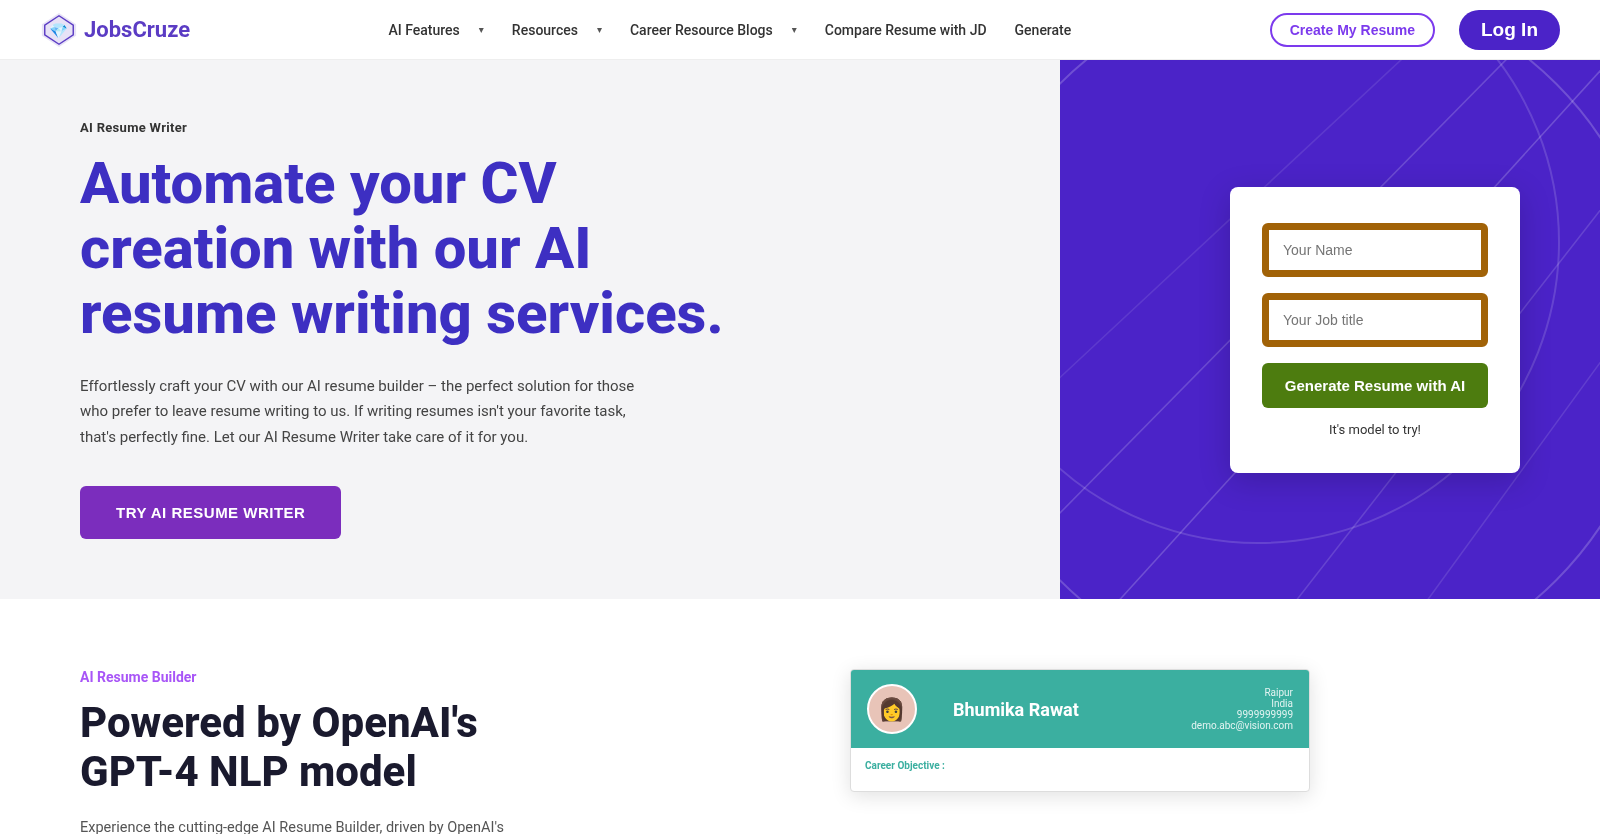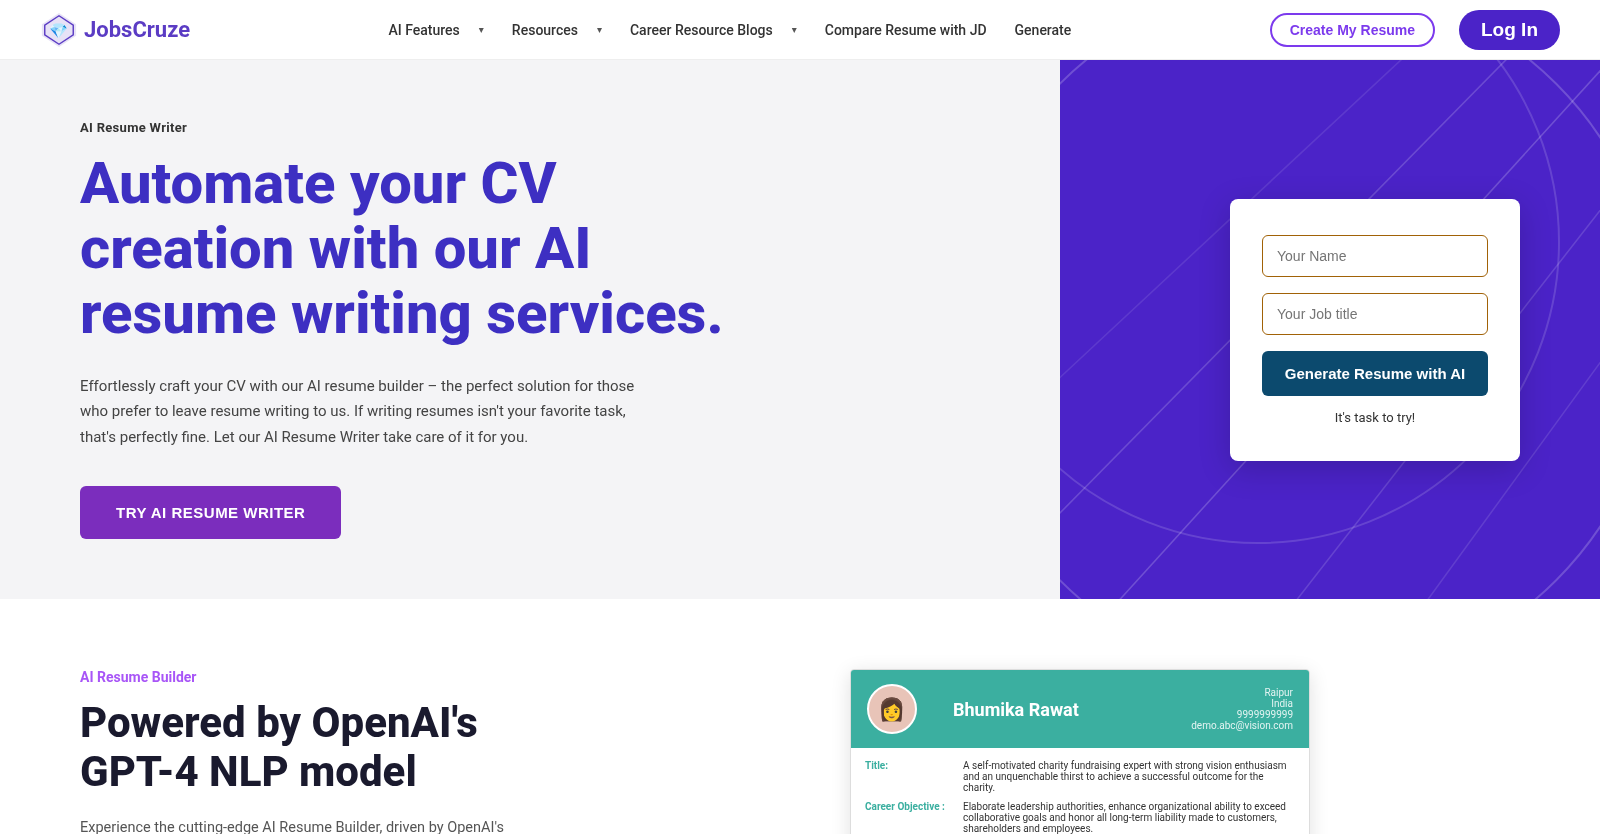--- a/index.html
+++ b/index.html
@@ -170,31 +170,31 @@
       transform: translateY(-50%);
       background: #fff;
       border-radius: 8px;
       padding: 36px 32px;
       width: 290px;
       box-shadow: 0 8px 32px rgba(0,0,0,0.18);
       z-index: 5;
     }
     .form-card input {
       width: 100%;
-      border: 1px solid #a16207;
+      border: 7px solid #a16207;
       border-radius: 6px;
       padding: 12px 14px;
       font-size: 14px;
       color: #555;
       margin-bottom: 16px;
       outline: none;
     }
     .btn-generate {
       width: 100%;
-      background: #0c4a6e;
+      background: #4d7c0f;
       color: #fff;
       border: none;
       padding: 14px;
       border-radius: 6px;
       font-size: 15px;
       font-weight: 600;
       cursor: pointer;
       margin-bottom: 14px;
     }
     .free-text {
@@ -353,21 +353,21 @@
         <line x1="500" y1="-50" x2="-150" y2="550" stroke="rgba(255,255,255,0.18)" stroke-width="1.5"></line>
         <line x1="400" y1="-50" x2="-250" y2="500" stroke="rgba(255,255,255,0.1)" stroke-width="1.5"></line>
       </svg>
     </div>
   </div>
 
   <div class="form-card">
     <input type="text" placeholder="Your Name" style="">
     <input type="text" placeholder="Your Job title" style="">
     <button class="btn-generate">Generate Resume with AI</button>
-    <p class="free-text">It's task to try!</p>
+    <p class="free-text">It's model to try!</p>
   </div>
 </section>
 
 <section class="section2">
   <div class="section2-left">
     <p class="section-badge">AI Resume Builder</p>
     <h2 class="section2-title">Powered by OpenAI's GPT-4 NLP model</h2>
     <p class="section2-desc">Experience the cutting-edge AI Resume Builder, driven by OpenAI's</p>
   </div>
   <div class="section2-right">
@@ -382,24 +382,19 @@
         </div>
         <div class="resume-contact">
           <div style="white-space:pre-line">Raipur
 India</div>
           <div>9999999999</div>
           <div>demo.abc@vision.com</div>
         </div>
       </div>
       <div class="resume-body">
         <div class="resume-row">
-          <span class="resume-label">Title:</span>
-          <span>A self-motivated charity fundraising expert with strong vision enthusiasm and an unquenchable thirst to achieve a successful outcome for the charity.</span>
-        </div>
-        <div class="resume-row">
           <span class="resume-label">Career Objective :</span>
-          <span>Elaborate leadership authorities, enhance organizational ability to exceed collaborative goals and honor all long-term liability made to customers, shareholders and employees.</span>
         </div>
 
       </div>
     </div>
   </div>
 </section>
 
 </body></html>

